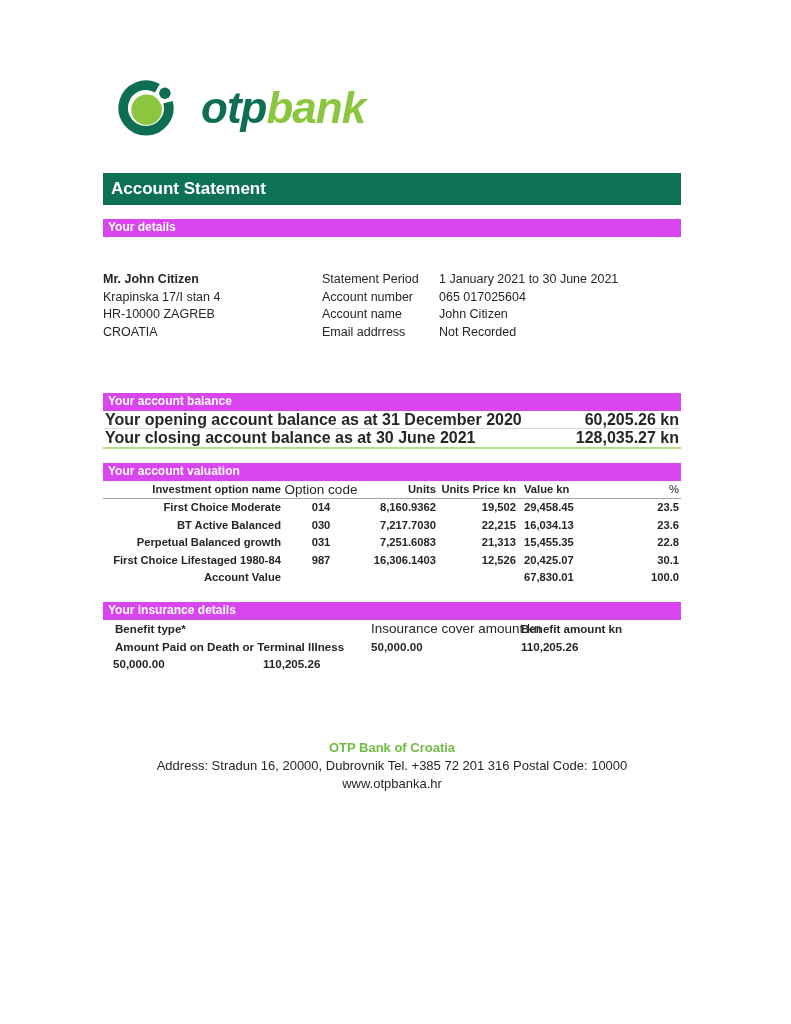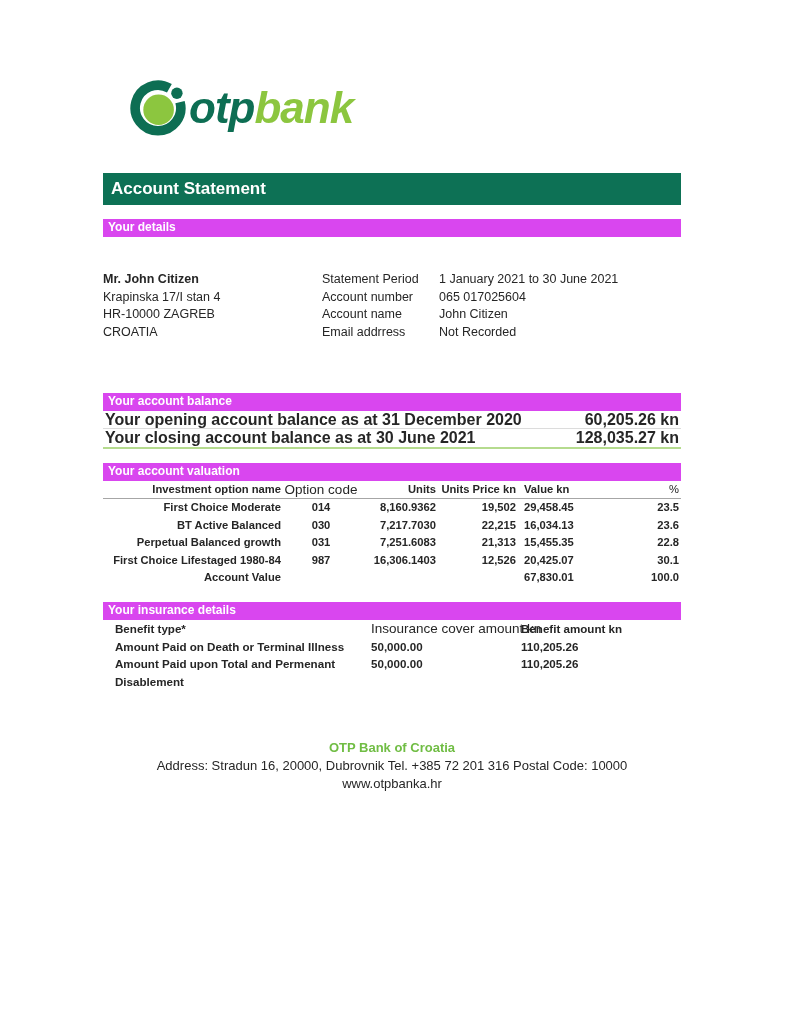--- a/index.html
+++ b/index.html
@@ -1,21 +1,21 @@
 <!DOCTYPE html>
 <html><head>
 <meta charset="utf-8">
 <style>
   * { margin:0; padding:0; box-sizing:border-box; }
   html,body { background:#ffffff; }
   body { font-family:"Liberation Sans", sans-serif; color:#262626; }
   .page { position:relative; width:791px; height:1024px; background:#ffffff; overflow:hidden; }
 
   
-  .logo { position:absolute; left:127px; top:78px; display:flex; align-items:center; gap:0; }
+  .logo { position:absolute; left:115px; top:78px; display:flex; align-items:center; gap:24px; }
   .logo-icon { width:62px; height:60px; }
   .wordmark { font-style:italic; font-weight:bold; font-size:44px; line-height:60px; letter-spacing:-1px; }
   .wordmark .otp { color:#0d6e53; }
   .wordmark .bank { color:#8cc63f; }
 
   
   .title-band { position:absolute; left:103px; top:173px; width:578px; height:32px;
     background:#0d7155; color:#ffffff; font-weight:bold; font-size:17px; line-height:31px; padding-left:8px; }
   .band { position:absolute; left:103px; width:578px; height:18px;
     background:#d946ef; color:#ffffff; font-weight:bold; font-size:12px; line-height:17px; padding-left:5px; }
@@ -171,21 +171,20 @@
       <span class="ic1">Benefit type*</span>
       <span class="ic2">Insourance cover amount kn</span>
       <span class="ic3">Benefit amount kn</span>
     </div>
     <div class="irow">
       <span class="ic1">Amount Paid on Death or Terminal Illness</span>
       <span class="ic2">50,000.00</span>
       <span class="ic3">110,205.26</span>
     </div>
     <div class="irow">
-      <span class="ic1">Amount Paid upon Total and Permenant Disablement</span>
       <span class="ic2">50,000.00</span>
       <span class="ic3">110,205.26</span>
     </div>
   </div>
 
   <div class="footer">
     <div class="bank-name">OTP Bank of Croatia</div>
     <div>Address: Stradun 16, 20000, Dubrovnik Tel. +385 72 201 316 Postal Code: 10000</div>
     <div>www.otpbanka.hr</div>
   </div>

